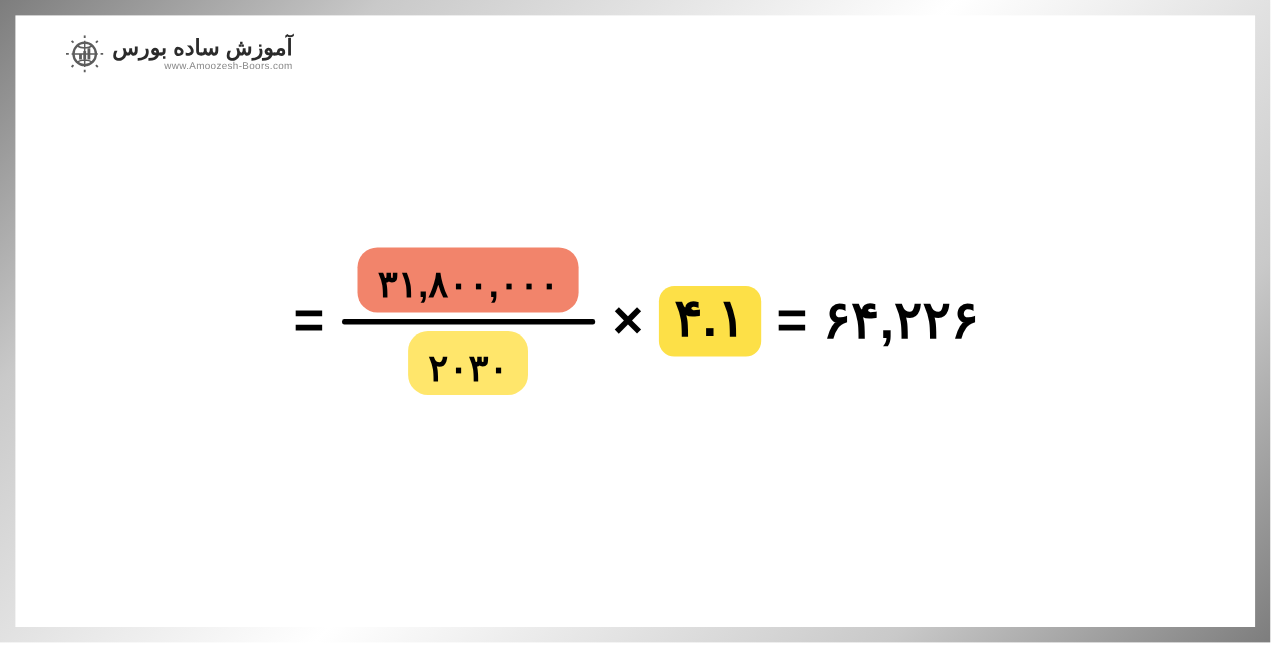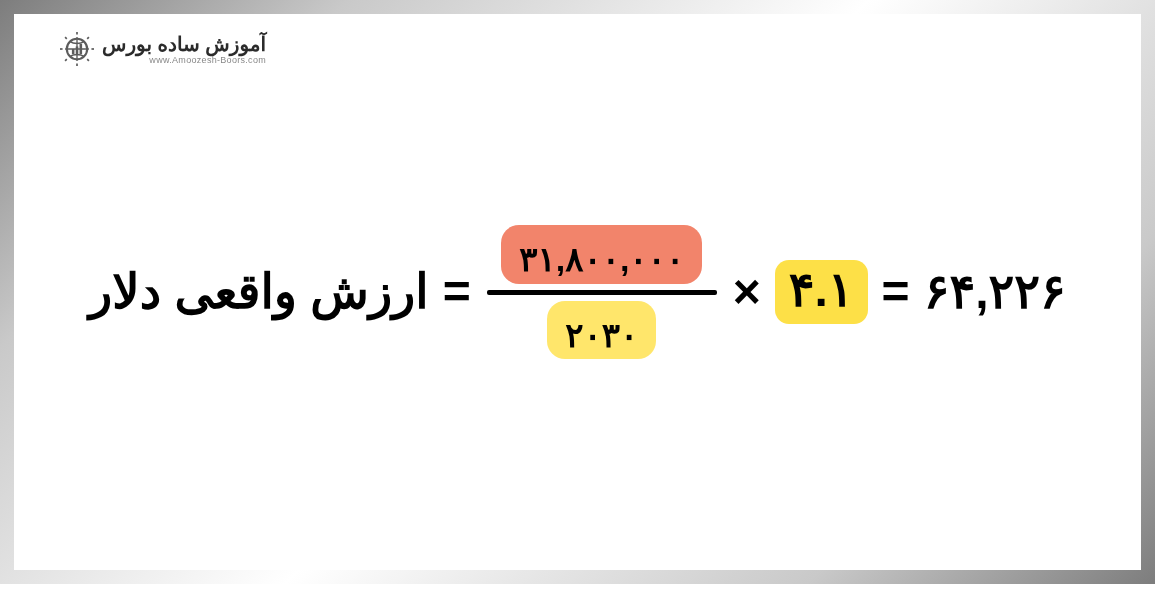--- a/index.html
+++ b/index.html
@@ -153,21 +153,20 @@
         </svg>
       </span>
       <span class="logo-text">
         <span class="logo-title">آموزش ساده بورس</span>
         <span class="logo-sub">www.Amoozesh-Boors.com</span>
       </span>
     </div>
 
     <div class="formula-wrap">
       <div class="formula">
-        <span class="term">ارزش واقعی دلار</span>
         <span class="op">=</span>
         <span class="fraction">
           <span class="pill pill-orange">۳۱,۸۰۰,۰۰۰</span>
           <span class="frac-bar"></span>
           <span class="pill pill-yellow">۲۰۳۰</span>
         </span>
         <span class="op">×</span>
         <span class="box-blue">۴.۱</span>
         <span class="op">=</span>
         <span class="term">۶۴,۲۲۶</span>

